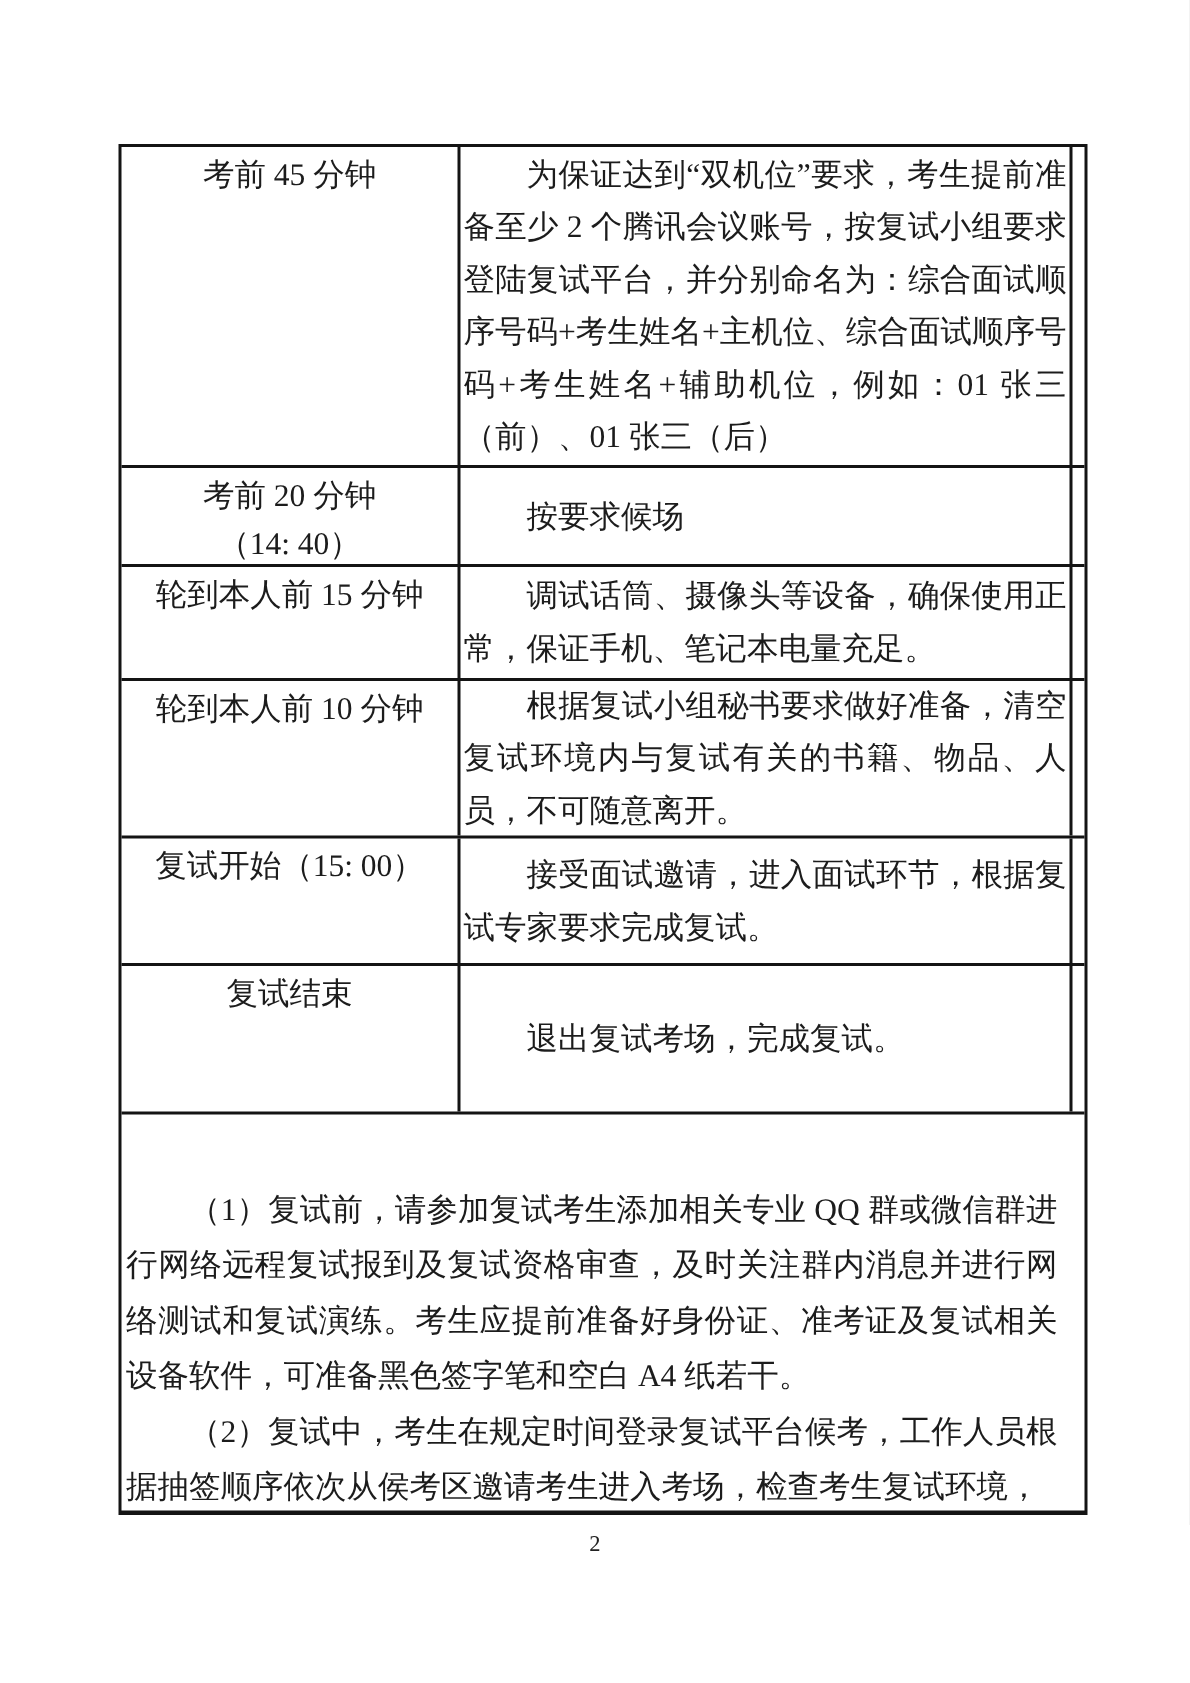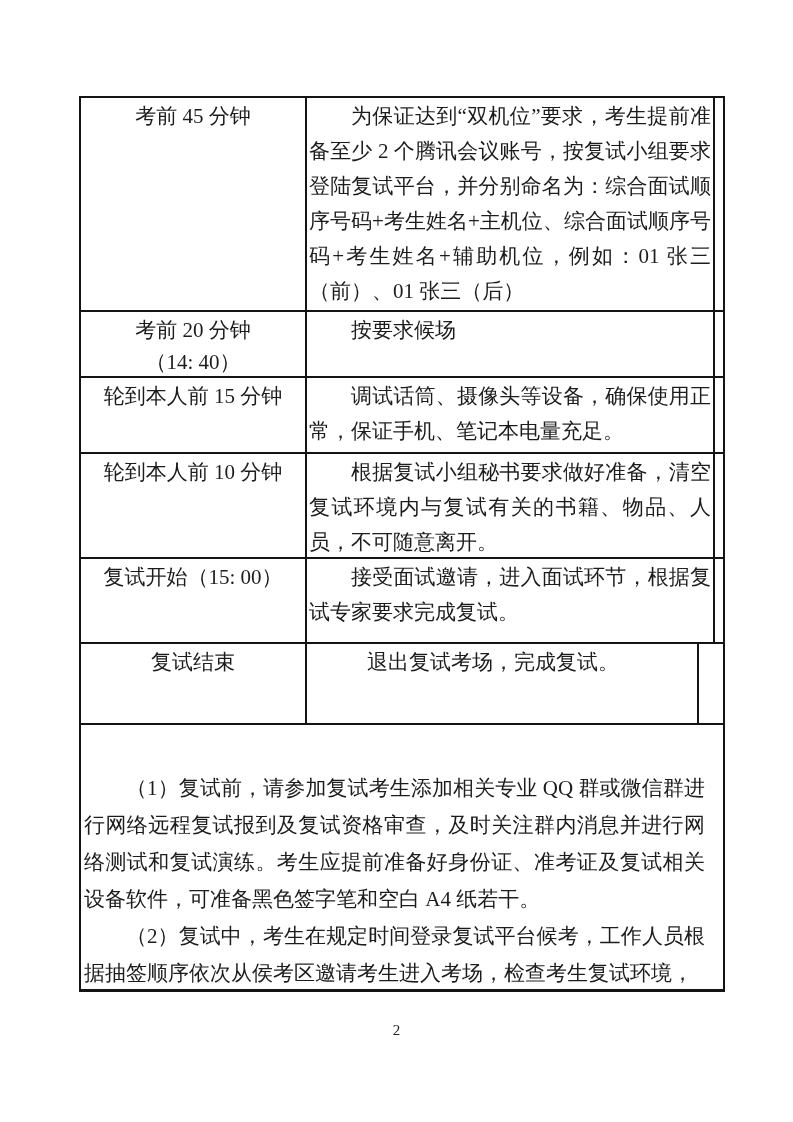--- a/index.html
+++ b/index.html
@@ -29,41 +29,42 @@
   .trow {
     display: flex;
     align-items: stretch;
     border-bottom: 2px solid #141414;
   }
   .trow.r1 { height: 214px; }
   .trow.r2 { height: 66px; }
   .trow.r3 { height: 76px; }
   .trow.r4 { height: 105px; }
   .trow.r5 { height: 85px; }
-  .trow.r6 { height: 81px; gap: 16px; }
+  .trow.r6 { height: 99px; }
 
   .time-cell {
     width: 226px;
     flex: 0 0 226px;
     border-right: 2px solid #141414;
     display: flex;
     flex-direction: column;
     justify-content: flex-start;
     align-items: center;
     text-align: center;
     font-size: 21px;
     line-height: 32px;
     padding: 2px 6px;
   }
 
   .content-cell {
     flex: 1 1 auto;
     border-right: 2px solid #141414;
     display: flex;
     flex-direction: column;
+    justify-content: center;
     font-size: 21px;
     line-height: 35px;
     padding: 1px 2px;
   }
   .content-cell .content-text {
     text-indent: 2em;
     text-align: justify;
     text-align-last: left;
   }
 

